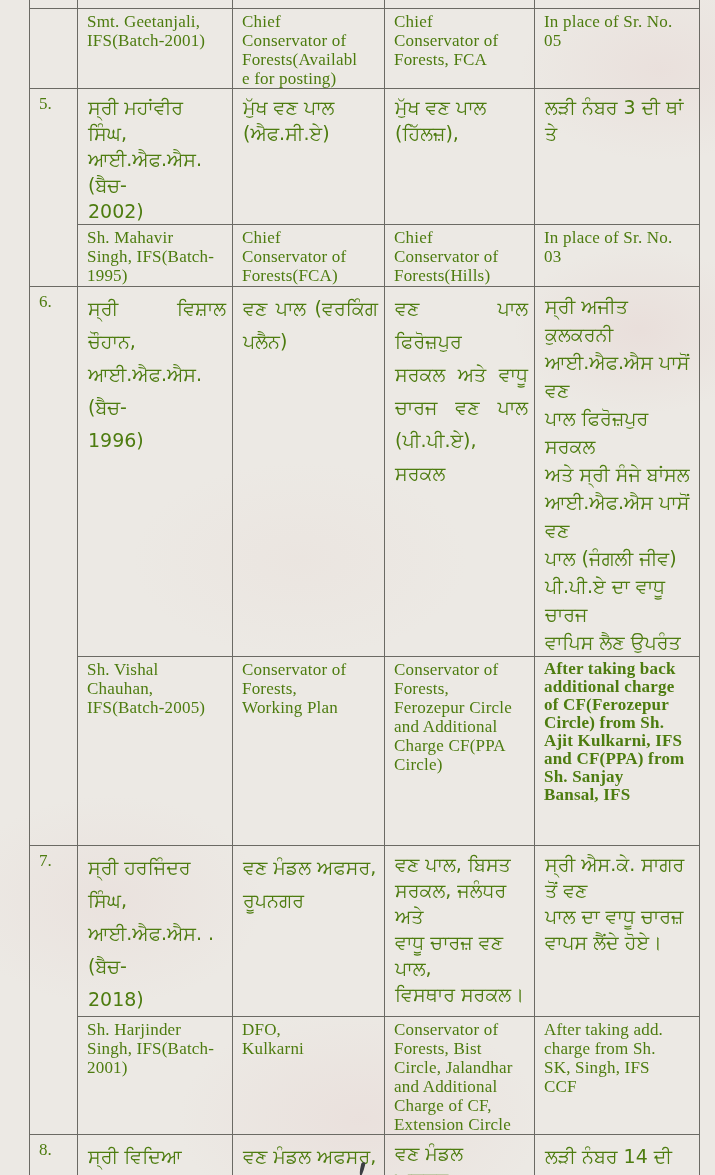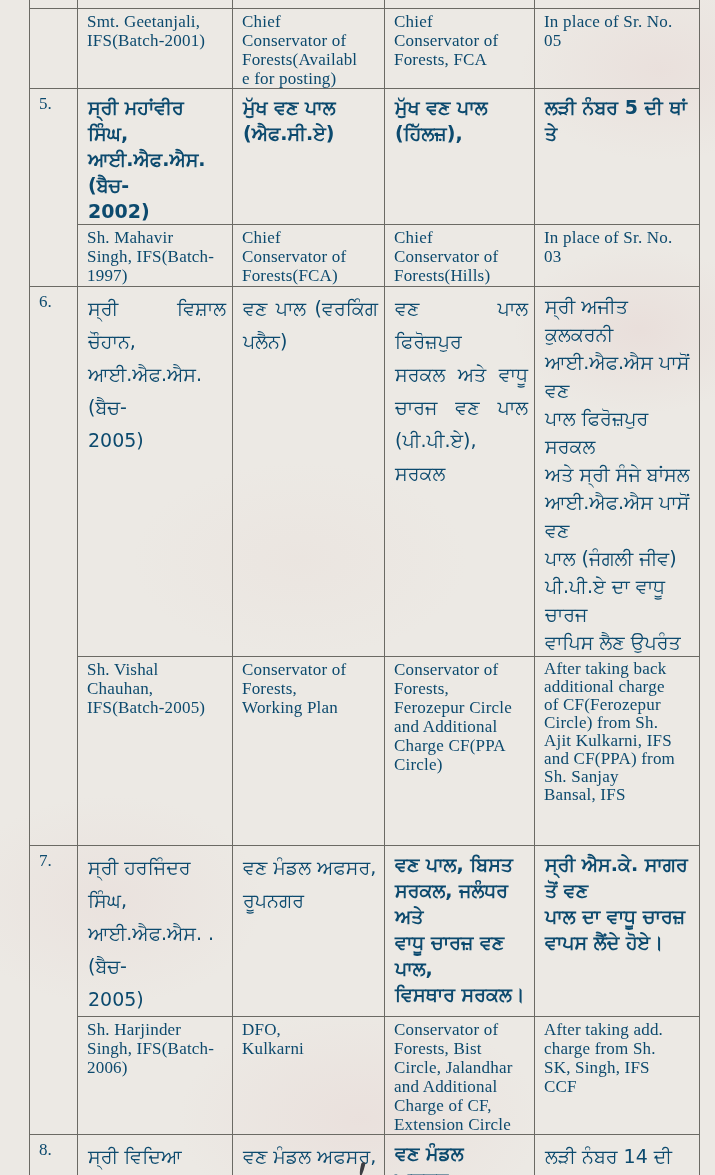--- a/index.html
+++ b/index.html
@@ -14,41 +14,41 @@
       radial-gradient(ellipse 240px 140px at 300px 560px, rgba(228,205,200,.14), transparent 70%);
     font-family:"Liberation Serif", serif;
   }
   table.order{
     position:absolute;left:29px;top:8px;width:670px;
     border-collapse:collapse;table-layout:fixed;
   }
   td{
     border:1px solid #6b6a64;
     vertical-align:top;
-    color:#0c4a6e;
+    color:#4d7c0f;
     overflow:hidden;
   }
   td.sr{
     font:17px/20px "Liberation Serif", serif;
     padding:5px 2px 0 9px;
   }
   td.en{
     font:17px/19px "Liberation Serif", serif;
     letter-spacing:.2px;
     padding:3px 4px 0 9px;
     white-space:pre-line;
   }
-  td.en18{line-height:18px;}
+  td.en18{line-height:18px;font-weight:bold;}
   td.pa{
     font:19px/33px "DejaVu Sans", sans-serif;
     padding:5px 6px 0 10px;
     white-space:pre-line;
   }
   td.pa28{line-height:28px;}
-  td.pa26{line-height:26px;font-weight:bold;}
+  td.pa26{line-height:26px;}
   td.just{text-align:justify;text-align-last:justify;}
   .stub{position:absolute;top:0;width:1px;height:9px;background:#6b6a64;}
   .mark{
     position:absolute;left:360px;top:1162px;width:4px;height:14px;
     background:#3c3d42;border-radius:60% 40% 40% 60% / 15% 15% 80% 80%;
     transform:rotate(14deg);
   }
 </style>
 </head>
 <body>
@@ -86,42 +86,42 @@
   </tr>
 
   <tr style="height:86px">
     <td class="sr" rowspan="2">5.</td>
     <td class="pa pa26">ਸ੍ਰੀ ਮਹਾਂਵੀਰ ਸਿੰਘ,
 ਆਈ.ਐਫ.ਐਸ.(ਬੈਚ-
 2002)</td>
     <td class="pa pa26">ਮੁੱਖ ਵਣ ਪਾਲ
 (ਐਫ.ਸੀ.ਏ)</td>
     <td class="pa pa26">ਮੁੱਖ ਵਣ ਪਾਲ (ਹਿੱਲਜ਼),</td>
-    <td class="pa pa26">ਲੜੀ ਨੰਬਰ 5 ਦੀ ਥਾਂ ਤੇ</td>
+    <td class="pa pa26">ਲੜੀ ਨੰਬਰ 3 ਦੀ ਥਾਂ ਤੇ</td>
   </tr>
 
   <tr style="height:62px">
     <td class="en">Sh. Mahavir
 Singh, IFS(Batch-
-1997)</td>
+1995)</td>
     <td class="en">Chief
 Conservator of
 Forests(FCA)</td>
     <td class="en">Chief
 Conservator of
 Forests(Hills)</td>
     <td class="en">In place of Sr. No.
 03</td>
   </tr>
 
   <tr style="height:234px">
     <td class="sr" rowspan="2">6.</td>
     <td class="pa just">ਸ੍ਰੀ ਵਿਸ਼ਾਲ ਚੌਹਾਨ,
 ਆਈ.ਐਫ.ਐਸ.(ਬੈਚ-
-2005)</td>
+1996)</td>
     <td class="pa just">ਵਣ ਪਾਲ (ਵਰਕਿੰਗ
 ਪਲੈਨ)</td>
     <td class="pa just">ਵਣ ਪਾਲ ਫਿਰੋਜ਼ਪੁਰ
 ਸਰਕਲ ਅਤੇ ਵਾਧੂ
 ਚਾਰਜ ਵਣ ਪਾਲ
 (ਪੀ.ਪੀ.ਏ), ਸਰਕਲ</td>
     <td class="pa pa28">ਸ੍ਰੀ ਅਜੀਤ ਕੁਲਕਰਨੀ
 ਆਈ.ਐਫ.ਐਸ ਪਾਸੋਂ ਵਣ
 ਪਾਲ ਫਿਰੋਜ਼ਪੁਰ ਸਰਕਲ
 ਅਤੇ ਸ੍ਰੀ ਸੰਜੇ ਬਾਂਸਲ
@@ -151,36 +151,36 @@
 Ajit Kulkarni, IFS
 and CF(PPA) from
 Sh. Sanjay
 Bansal, IFS</td>
   </tr>
 
   <tr style="height:116px">
     <td class="sr" rowspan="2">7.</td>
     <td class="pa">ਸ੍ਰੀ ਹਰਜਿੰਦਰ ਸਿੰਘ,
 ਆਈ.ਐਫ.ਐਸ. .(ਬੈਚ-
-2005)</td>
+2018)</td>
     <td class="pa">ਵਣ ਮੰਡਲ ਅਫਸਰ,
 ਰੂਪਨਗਰ</td>
     <td class="pa pa26">ਵਣ ਪਾਲ, ਬਿਸਤ
 ਸਰਕਲ, ਜਲੰਧਰ ਅਤੇ
 ਵਾਧੂ ਚਾਰਜ਼ ਵਣ ਪਾਲ,
 ਵਿਸਥਾਰ ਸਰਕਲ।</td>
     <td class="pa pa26">ਸ੍ਰੀ ਐਸ.ਕੇ. ਸਾਗਰ ਤੋਂ ਵਣ
 ਪਾਲ ਦਾ ਵਾਧੂ ਚਾਰਜ਼
 ਵਾਪਸ ਲੈਂਦੇ ਹੋਏ।</td>
   </tr>
 
   <tr style="height:116px">
     <td class="en">Sh. Harjinder
 Singh, IFS(Batch-
-2006)</td>
+2001)</td>
     <td class="en">DFO,
 Kulkarni</td>
     <td class="en">Conservator of
 Forests, Bist
 Circle, Jalandhar
 and Additional
 Charge of CF,
 Extension Circle</td>
     <td class="en">After taking add.
 charge from Sh.

